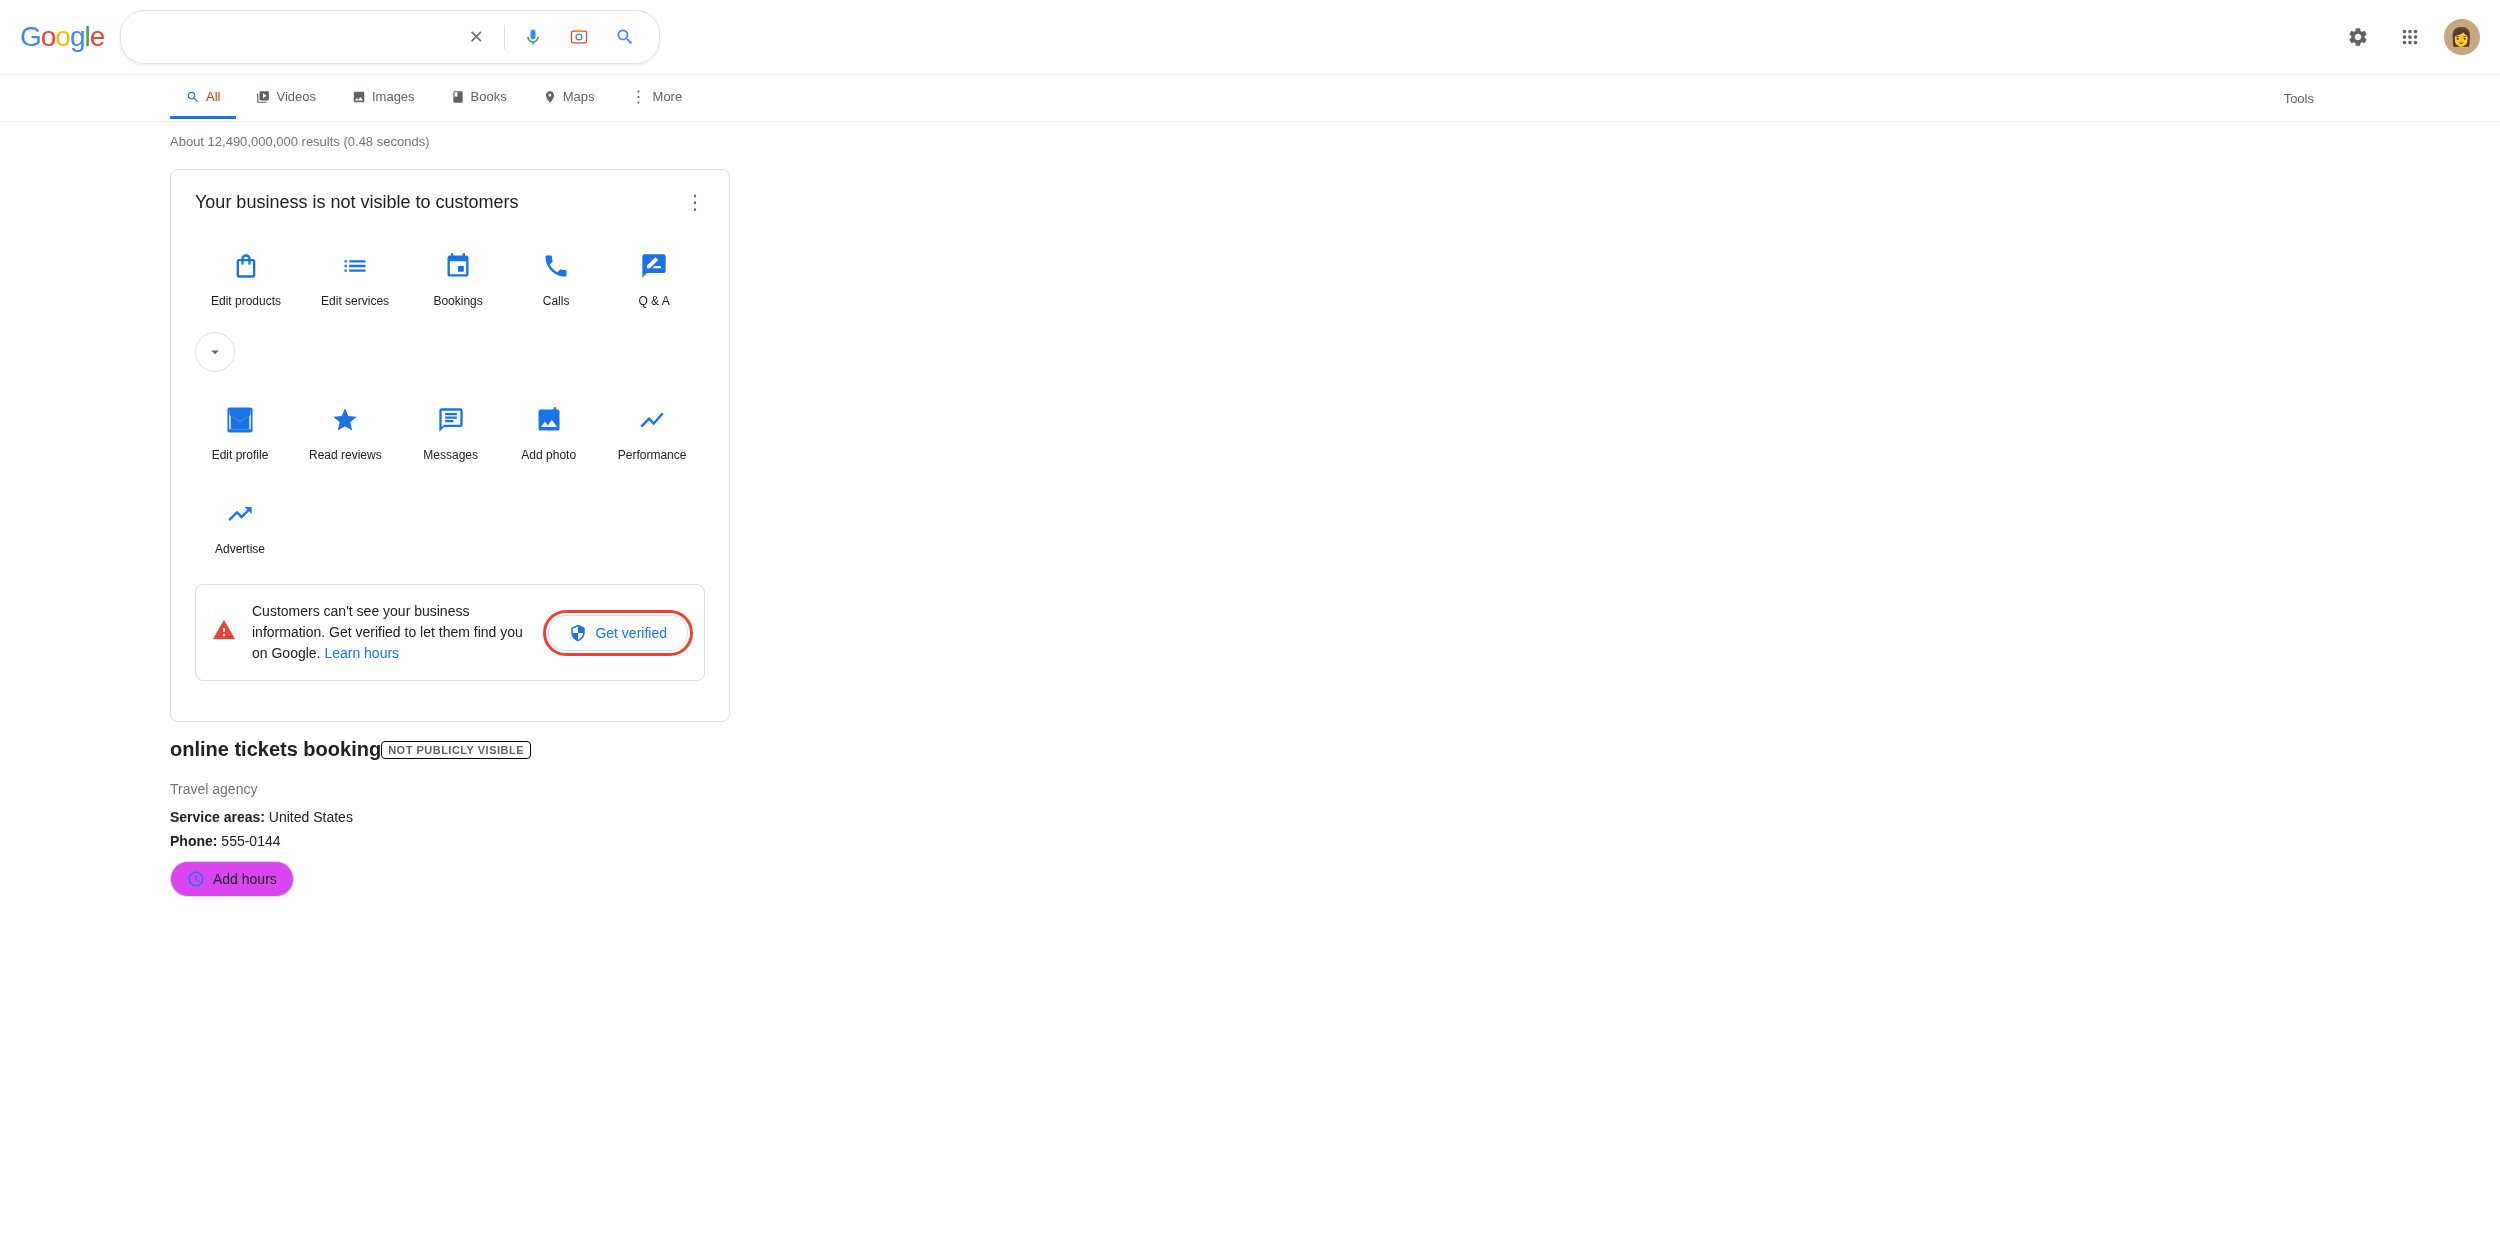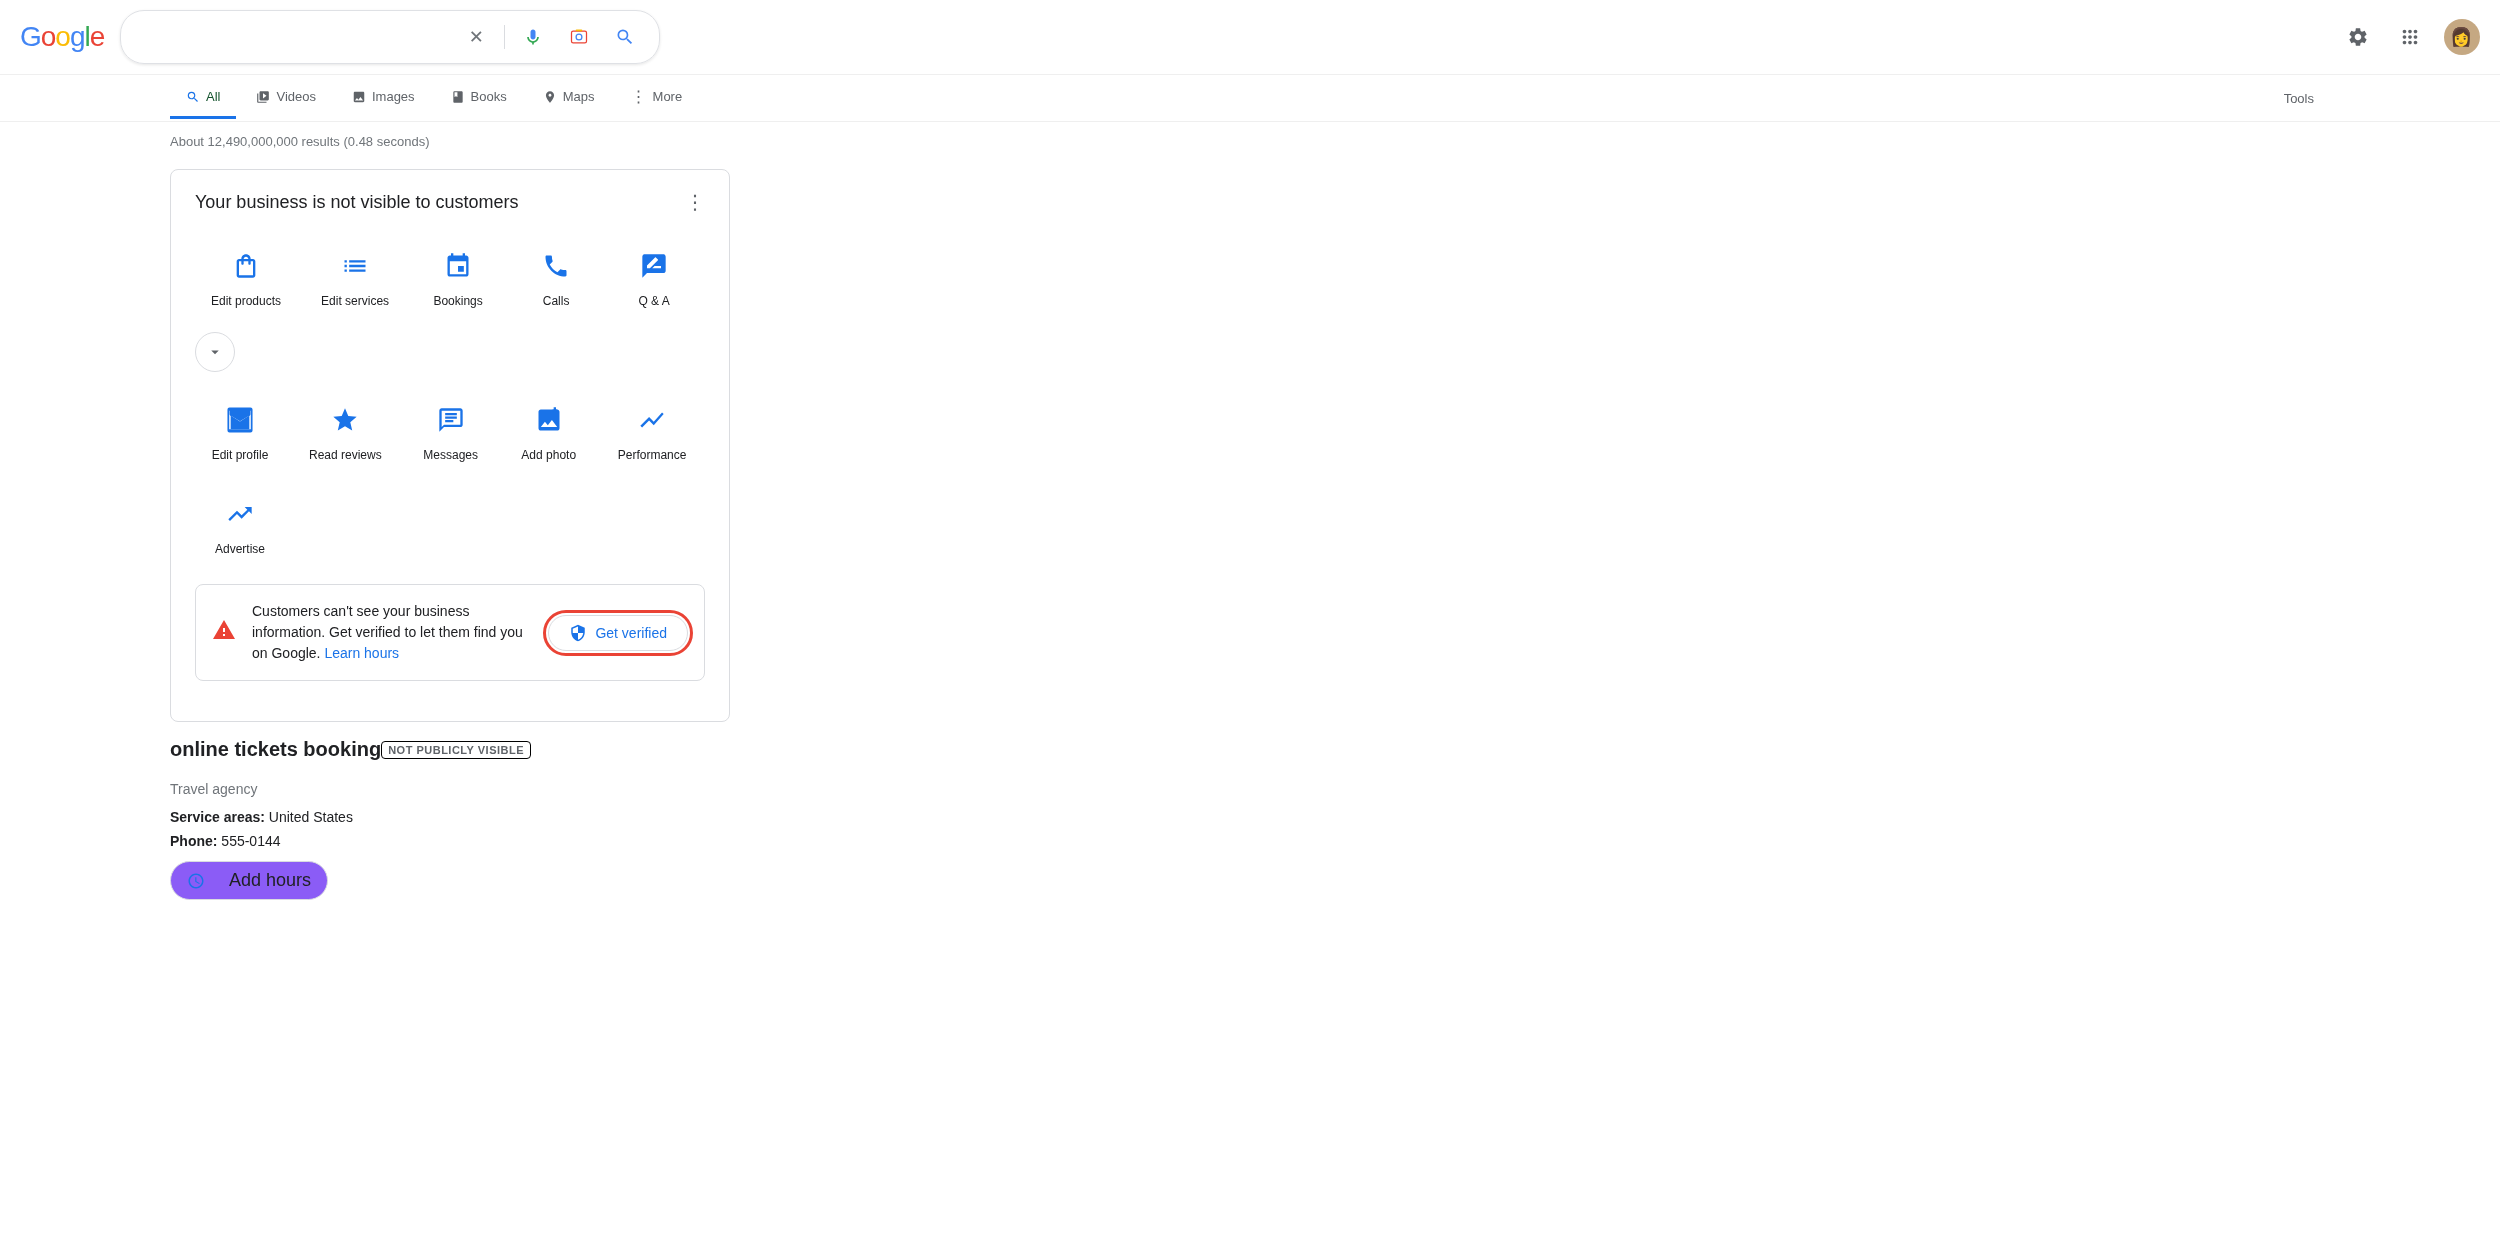--- a/index.html
+++ b/index.html
@@ -90,21 +90,21 @@
       align-items: center;
       gap: 6px;
       padding: 12px 16px;
       cursor: pointer;
       color: #5f6368;
       font-size: 13px;
       border-bottom: 3px solid transparent;
       text-decoration: none;
     }
     .nav-tab.active {
-      color: #14532d;
+      color: #c2410c;
       border-bottom-color: #1a73e8;
     }
     .tools-btn {
       margin-left: auto;
       padding: 12px 16px;
       cursor: pointer;
       color: #5f6368;
       font-size: 13px;
       background: none;
       border: none;
@@ -265,28 +265,28 @@
     }
     .business-detail {
       font-size: 14px;
       color: #202124;
       margin-bottom: 8px;
     }
     .business-detail span.label { font-weight: 600; }
     .add-hours-btn {
       display: flex;
       align-items: center;
-      gap: 24px;
+      gap: 8px;
       padding: 8px 16px;
       border: 1px solid #dadce0;
       border-radius: 20px;
-      background: #8b5cf6;
+      background: #d946ef;
       cursor: pointer;
       color: #202124;
-      font-size: 18px;
+      font-size: 14px;
       margin-top: 12px;
     }
   </style>
 </head>
 <body>
 
 <header class="header">
   <div class="google-logo">
     <span class="g-blue">G</span><span class="g-red">o</span><span class="g-yellow">o</span><span class="g-blue">g</span><span class="g-green">l</span><span class="g-red">e</span>
   </div>

